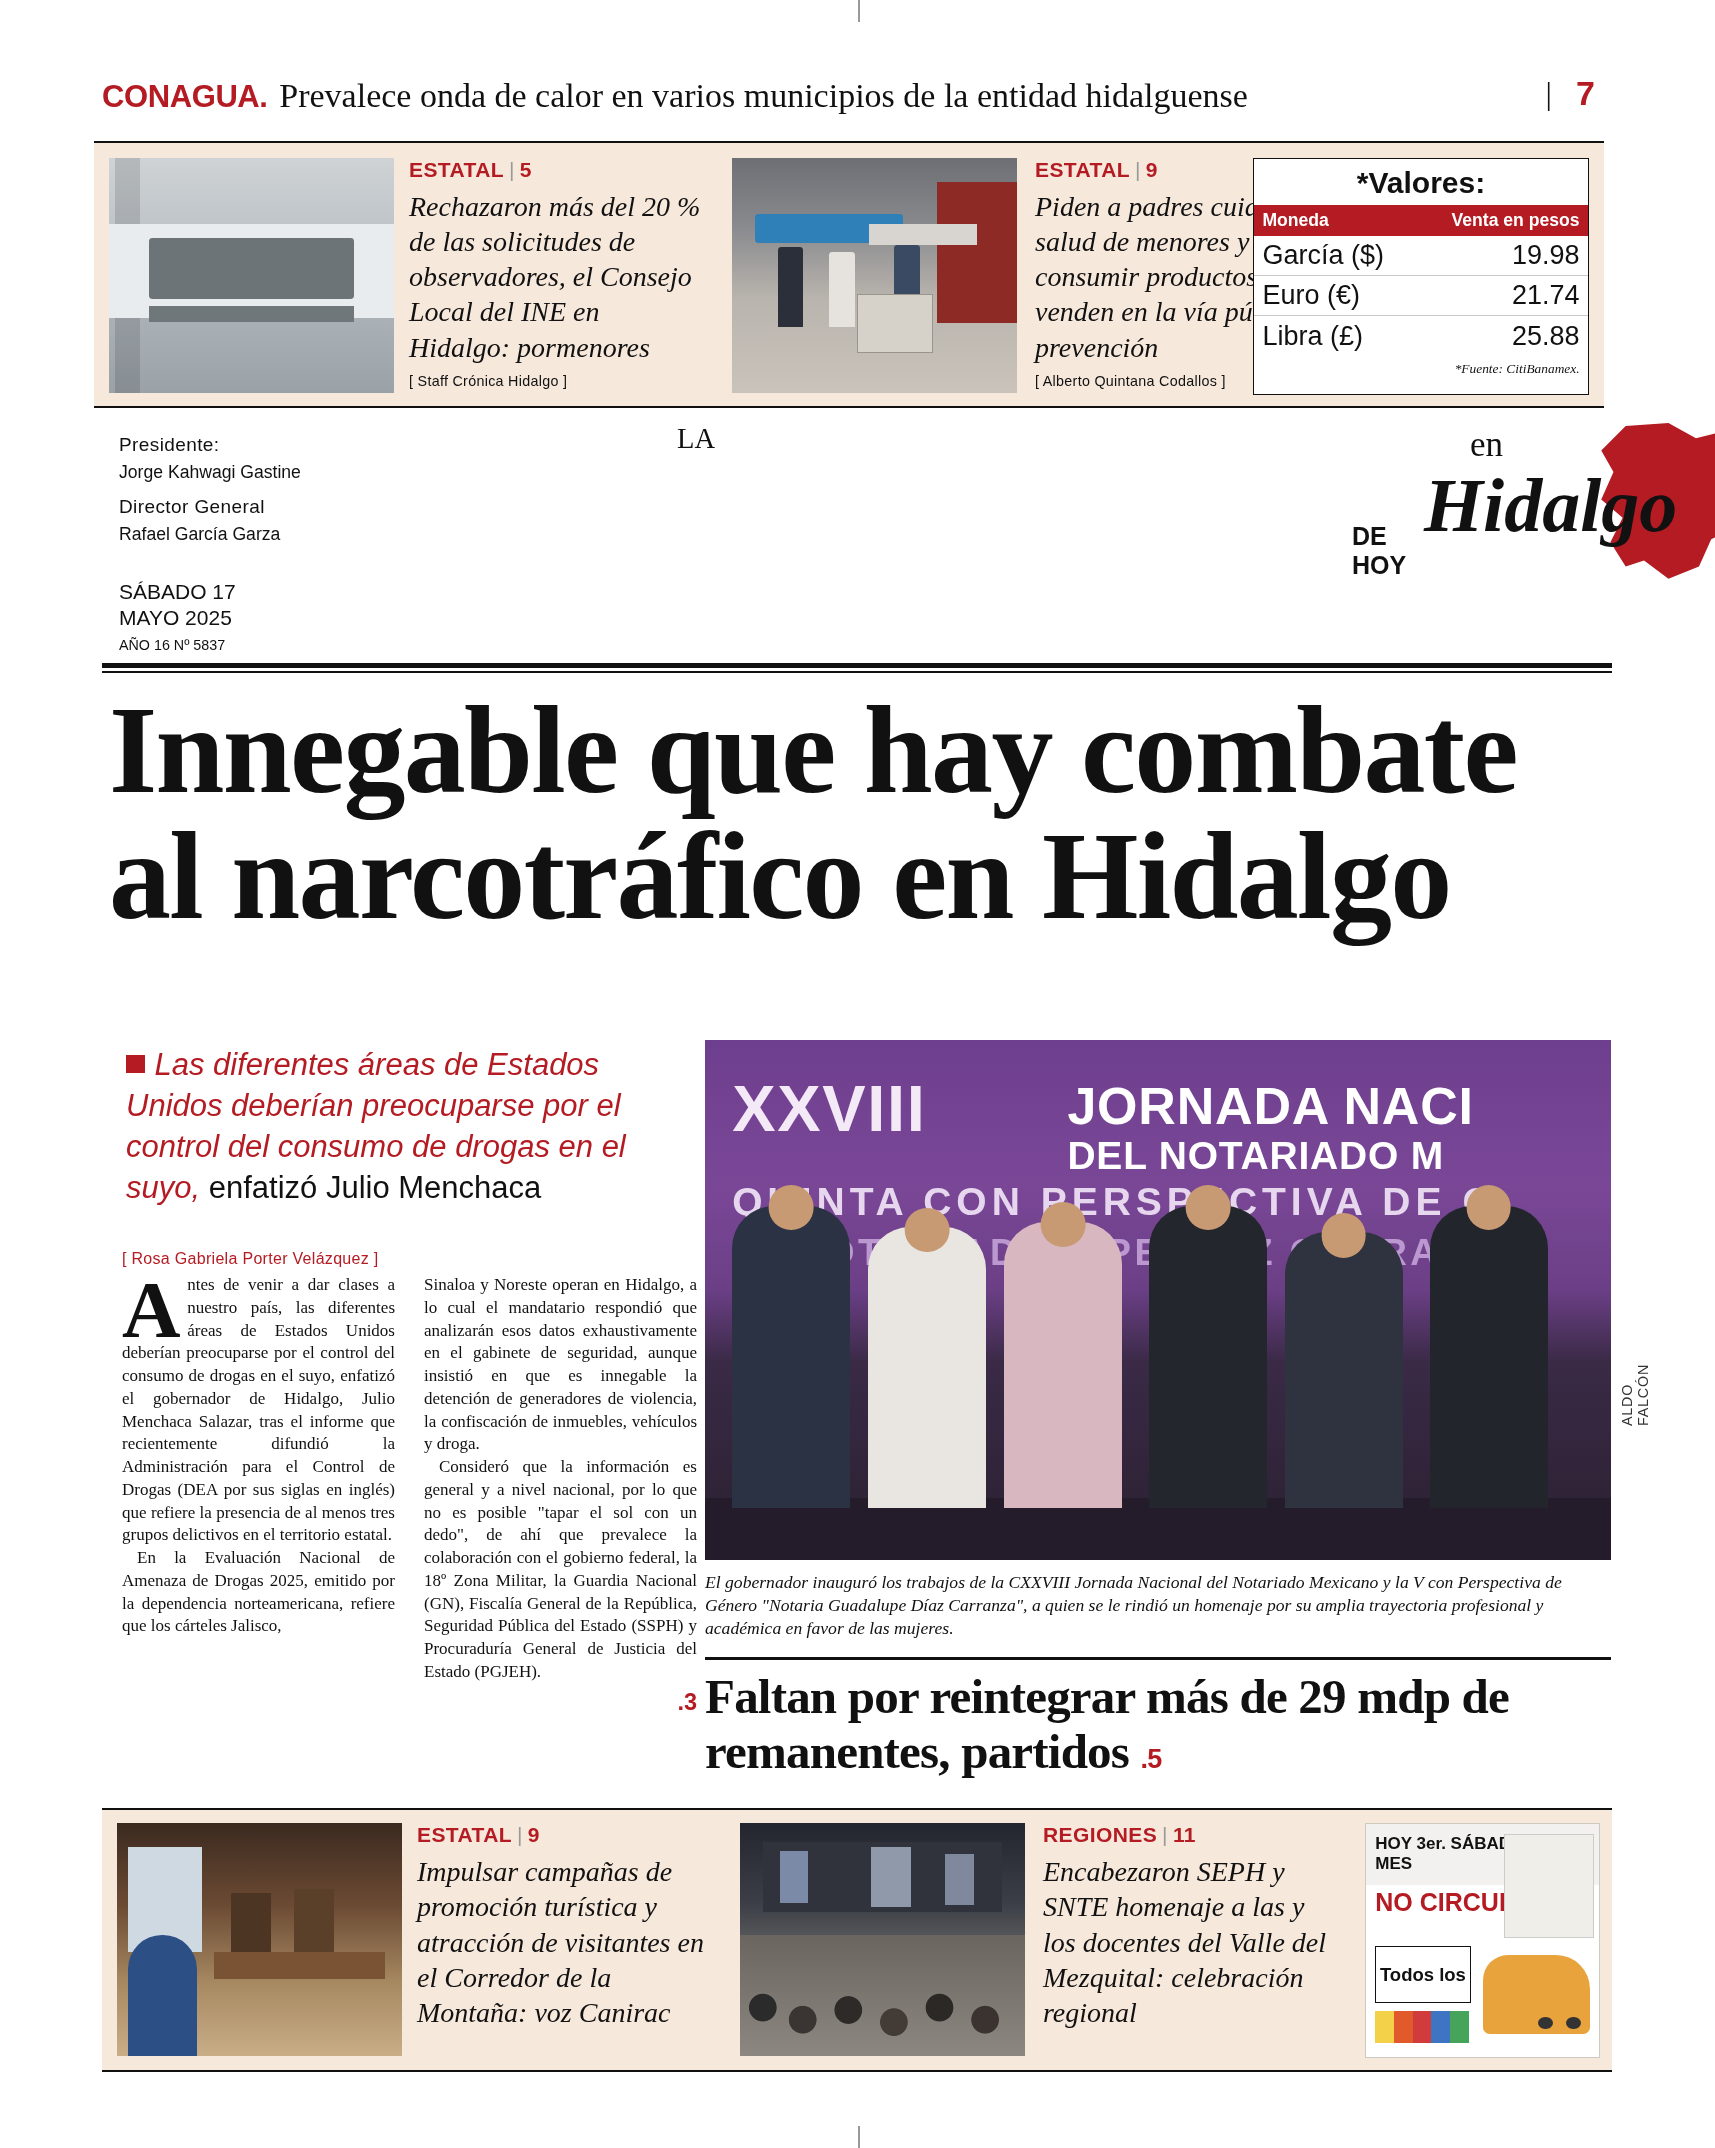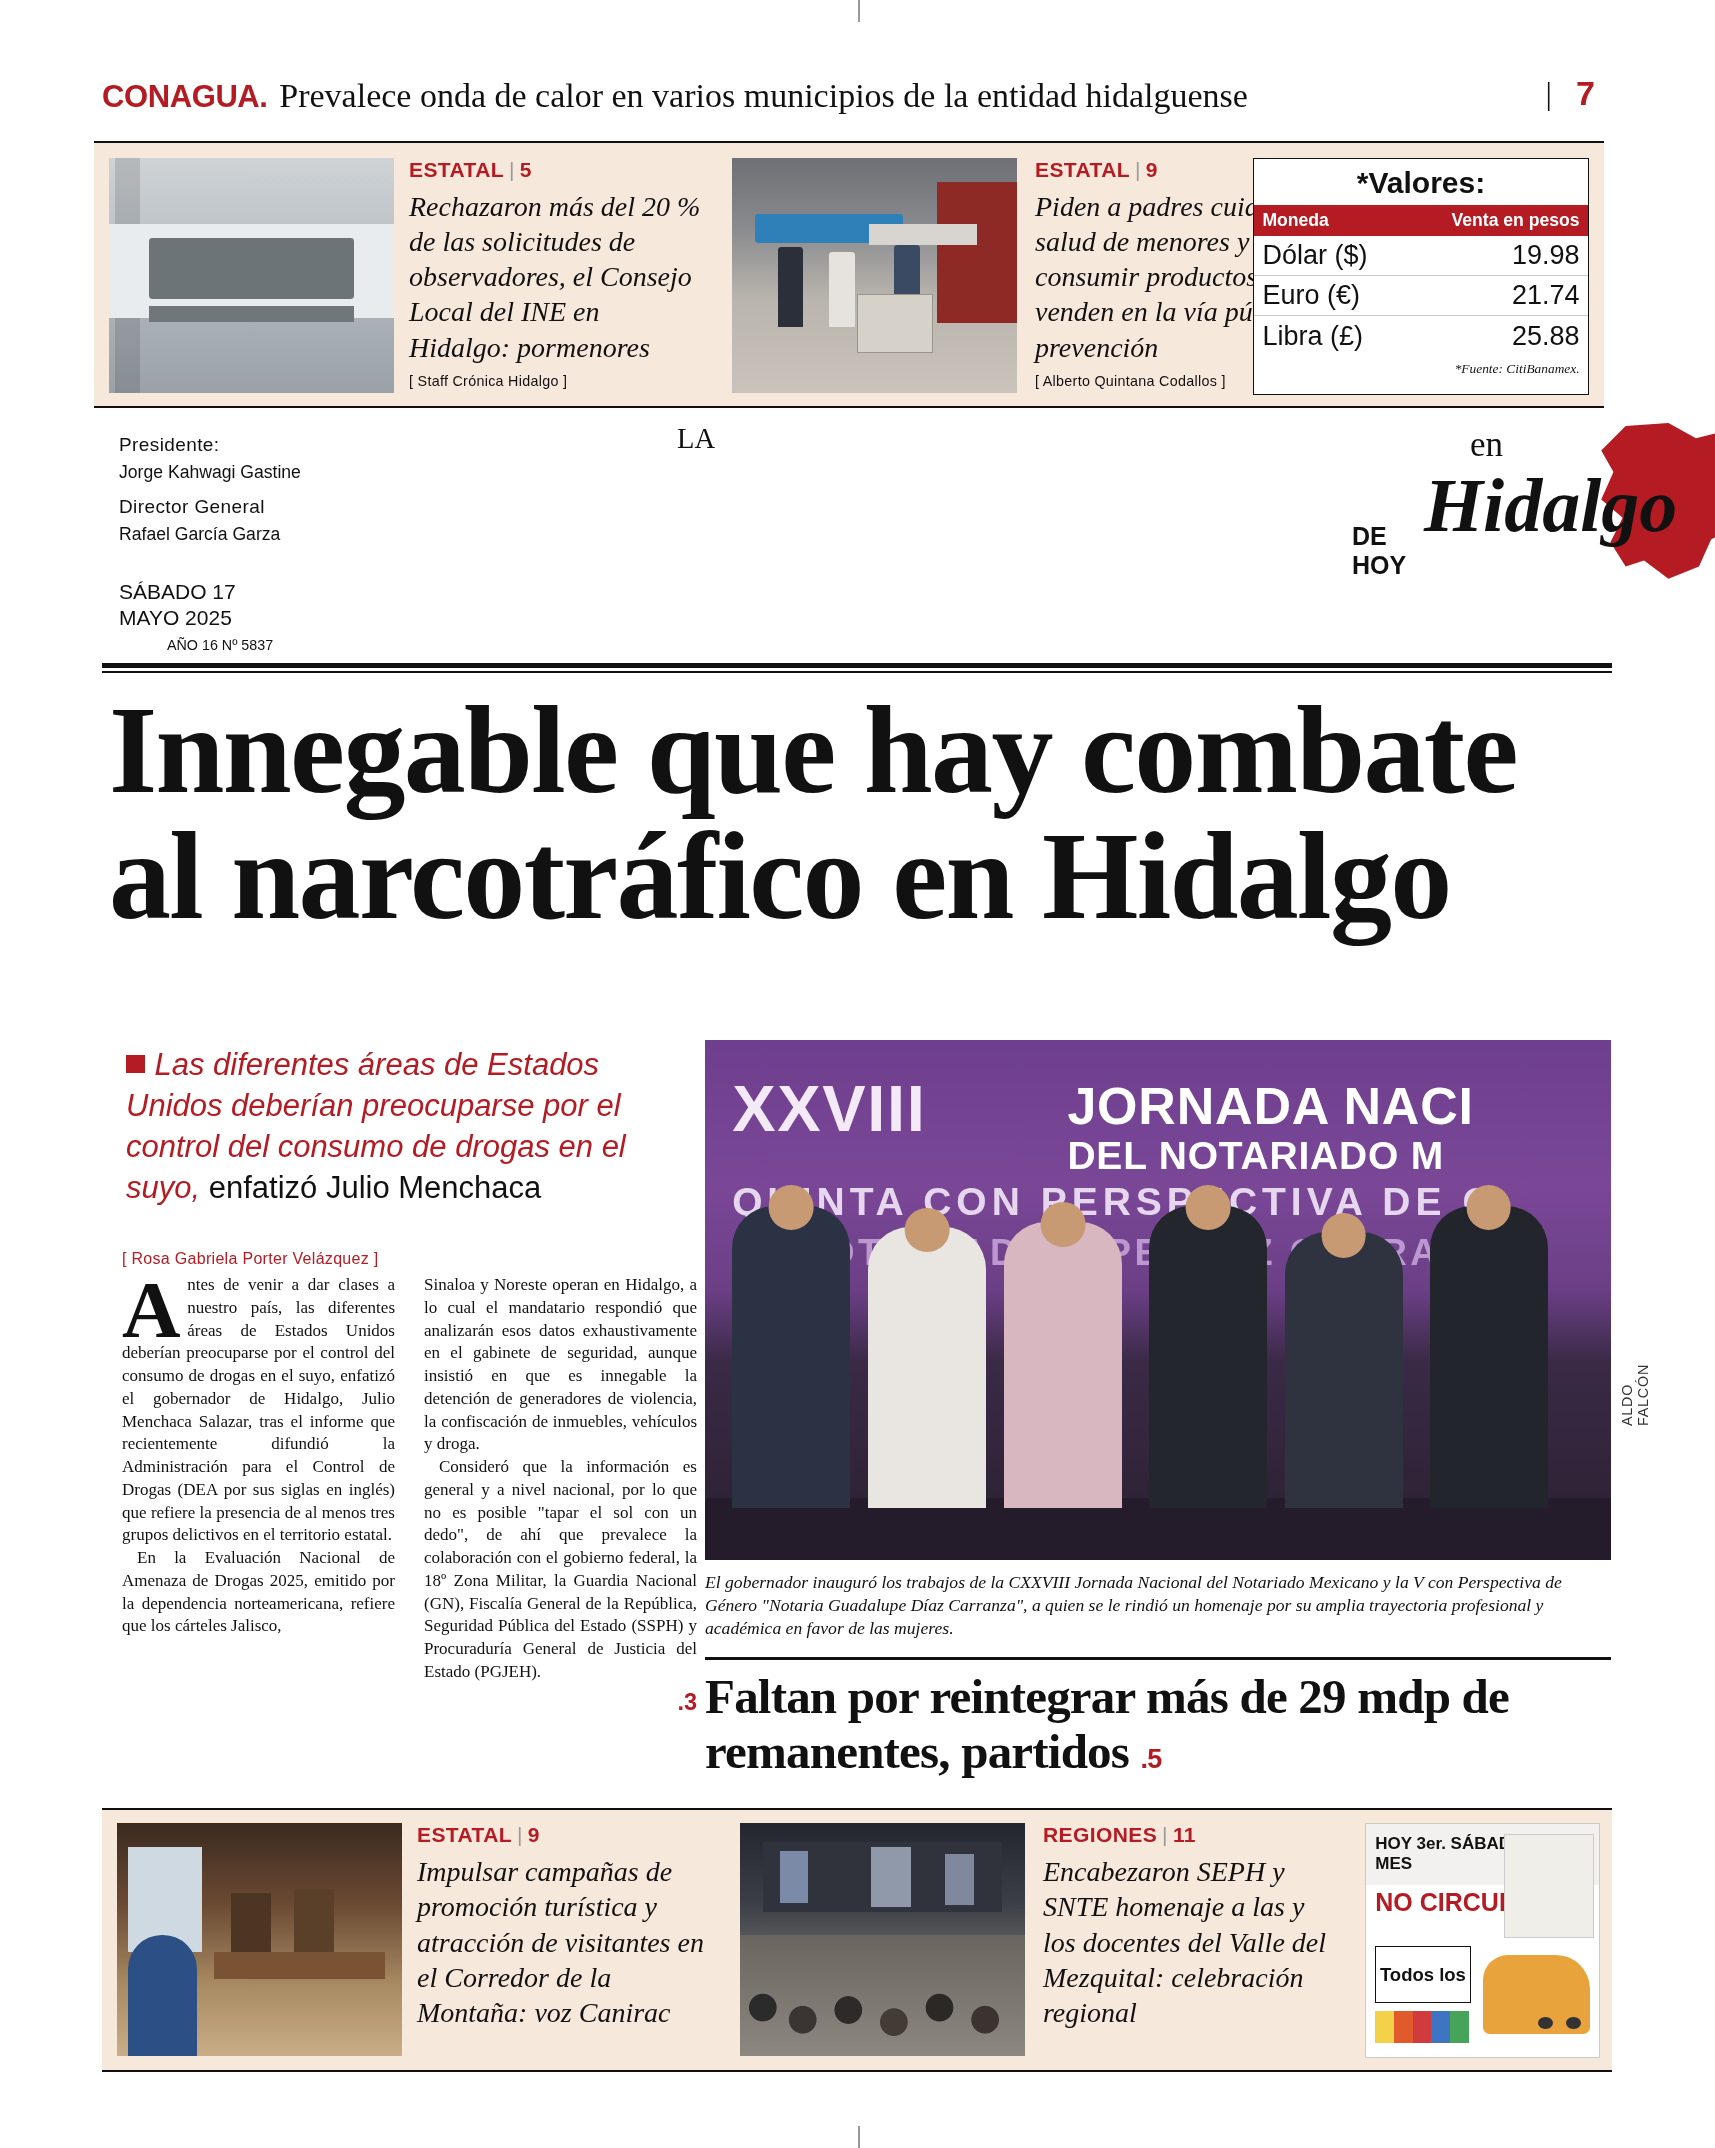--- a/index.html
+++ b/index.html
@@ -33,21 +33,21 @@
   .valores td{font-size:27px;padding:4.2px 8.4px;border-bottom:0.8px solid #c9c9c9;}
   .valores td.r{text-align:right;font-weight:normal;}
   .valores .src{font-size:13.4px;text-align:right;padding:5px 8.4px 0;font-style:italic;font-family:"Liberation Serif",serif;}
 
   
   .masthead{position:absolute;left:102px;top:420px;width:1510px;height:243px;}
   .mh-left{position:absolute;left:17px;top:10px;width:210px;font-family:"Liberation Sans",sans-serif;font-size:15px;line-height:1.55;}
   .mh-left .lab{font-size:19px;letter-spacing:0.4px;}
   .mh-left .nm{font-size:17.6px;margin-bottom:5px;}
   .mh-date{position:absolute;left:17px;top:159px;font-family:"Liberation Sans",sans-serif;font-size:21px;line-height:1.25;}
-  .mh-date .yr{font-size:14.3px;margin-top:5px;margin-left:48px;}
+  .mh-date .yr{font-size:14.3px;margin-top:5px;}
   .logo{position:absolute;left:277px;top:8.4px;width:990px;height:168px;}
   .logo .la{position:absolute;left:298px;top:-5px;font-family:"Liberation Serif",serif;font-size:28.5px;color:#111;}
   .logo .cron{position:absolute;left:21px;top:6.7px;font-family:"Liberation Serif",serif;font-weight:bold;font-size:162px;letter-spacing:-4.2px;line-height:1;color:#111;}
   .logo .dehoy{position:absolute;left:973px;top:94px;font-family:"Liberation Sans",sans-serif;font-weight:bold;font-size:25px;color:#111;}
   .logo .en{position:absolute;left:1091px;top:-3.4px;font-family:"Liberation Serif",serif;font-size:35px;color:#111;}
   .logo .hgo{position:absolute;left:1045px;top:34px;font-family:"Liberation Serif",serif;font-weight:bold;font-style:italic;font-size:76px;color:#111;}
   .hgo-map{position:absolute;left:1200px;top:-8.4px;width:185px;height:168px;}
   .rule-thick{position:absolute;left:102px;top:663px;width:1510px;height:5px;background:#111;}
   .rule-thin{position:absolute;left:102px;top:671px;width:1510px;height:1.7px;background:#111;}
 
@@ -198,21 +198,21 @@
 
     <div class="valores">
       <div class="vt">*Valores:</div>
       <table>
         <tbody>
             <tr>
           <th>Moneda</th>
           <th class="r">Venta en pesos</th>
         </tr>
         <tr>
-          <td>Dólar ($)</td>
+          <td>García ($)</td>
           <td class="r">19.98</td>
         </tr>
         <tr>
           <td>Euro (€)</td>
           <td class="r">21.74</td>
         </tr>
         <tr>
           <td style="border-bottom:none">Libra (£)</td>
           <td class="r" style="border-bottom:none">25.88</td>
         </tr>

